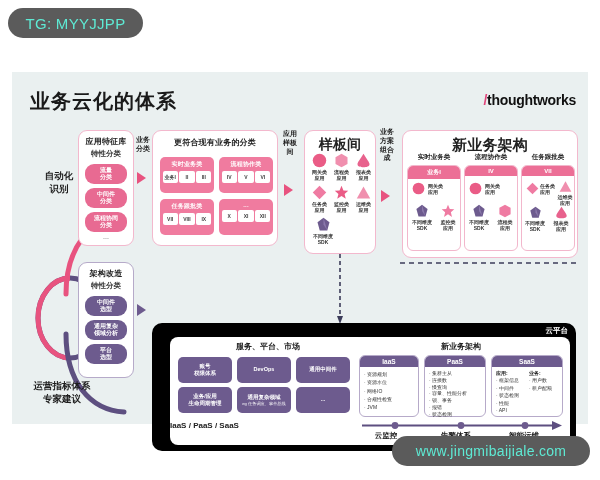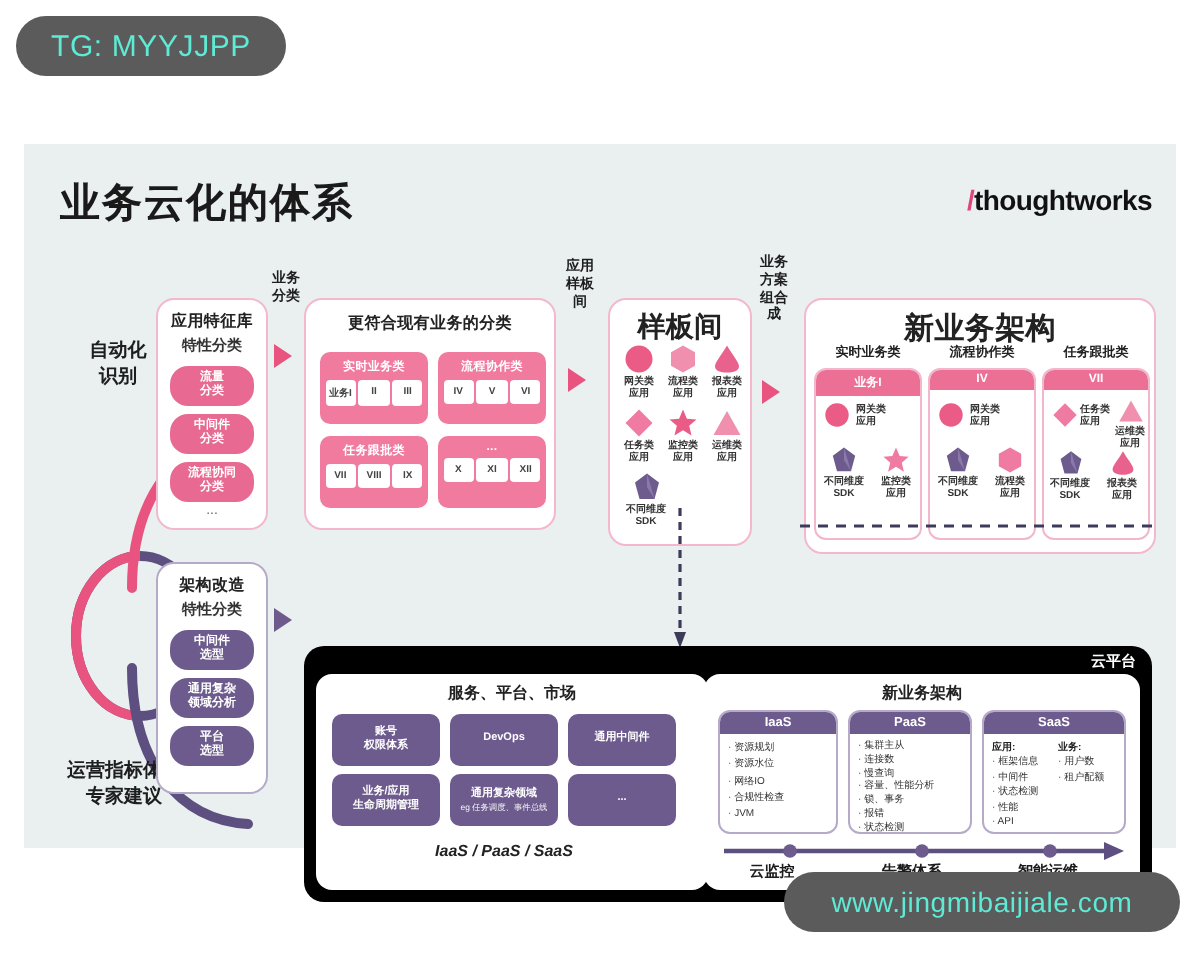--- a/index.html
+++ b/index.html
@@ -39,21 +39,20 @@
     position: absolute; right: 12px; top: 20px;
     font-size: 14px; font-weight: bold; color: #111;
     letter-spacing: -0.3px; white-space: nowrap;
   }
   #logo .slash { color: #e0457b; font-weight: bold; }
 
   
   .panel {
     position: absolute; background: #ffffff;
     border-radius: 9px;
-    margin-top: 19px;
   }
   .panel.pink { border: 1.3px solid #f3b8cd; }
   .panel.purple { border: 1.3px solid #b6aac9; }
 
   .phead {
     text-align: center; font-weight: bold; color: #222;
     font-size: 8px; letter-spacing: .2px;
   }
   .psub {
     text-align: center; font-weight: bold; color: #333;
@@ -135,21 +134,21 @@
     position: absolute; background: #fff; border-radius: 8px;
   }
   .cih { text-align: center; font-weight: bold; font-size: 8px; color: #222; padding-top: 4px; }
 
   .svc { position: absolute; background: #6d5b8e; border-radius: 5px;
          display:flex; flex-direction:column; align-items:center; justify-content:center;
          color:#fff; font-size:5.5px; font-weight:bold; line-height:1.3; text-align:center; }
   .svc .tiny { font-size: 4.2px; font-weight: normal; opacity: .95; }
 
   #iaas-paas-saas {
-    position: absolute; text-align: center; font-size: 8px; font-weight: bold; color: #222; font-style: italic;
+    position: absolute; text-align: left; font-size: 8px; font-weight: bold; color: #222;
   }
 
   .metricbox { position: absolute; background: #fff; border: 1px solid #b6aac9; border-radius: 6px; }
   .metricbox .mh {
     background: #6d5b8e; color: #fff; font-size: 6.5px; font-weight: bold;
     text-align: center; padding: 2px 0; border-radius: 5px 5px 0 0;
   }
   .mlist { padding: 3px 4px; font-size: 5px; color: #333; line-height: 1.65; }
   .mlist li { list-style: none; }
   .mlist li:before { content: "· "; }
@@ -433,21 +432,21 @@
       <polygon points="2,70 -1,62 5,62" fill="#3c3c5a"></polygon>
     </svg>
 
     <svg class="dashline" style="left:388px; top:188px; width:178px; height:6px;" width="178" height="6">
       <line x1="0" y1="3" x2="176" y2="3" stroke="#3c3c5a" stroke-width="1.5" stroke-dasharray="5 4"></line>
     </svg>
 
     <div id="cloud">
       <div id="cloud-tag">云平台</div>
 
-      <div class="cloudinner" style="left:6px; top:14px; width:196px; height:108px;">
+      <div class="cloudinner" style="left:18px; top:14px; width:196px; height:108px;">
         <div class="cih">服务、平台、市场</div>
 
         <div class="svc" style="left:8px; top:20px; width:54px; height:26px;">
           <span>账号</span>
           <span>权限体系</span>
         </div>
         <div class="svc" style="left:67px; top:20px; width:54px; height:26px;">
           <span>DevOps</span>
         </div>
         <div class="svc" style="left:126px; top:20px; width:54px; height:26px;">

